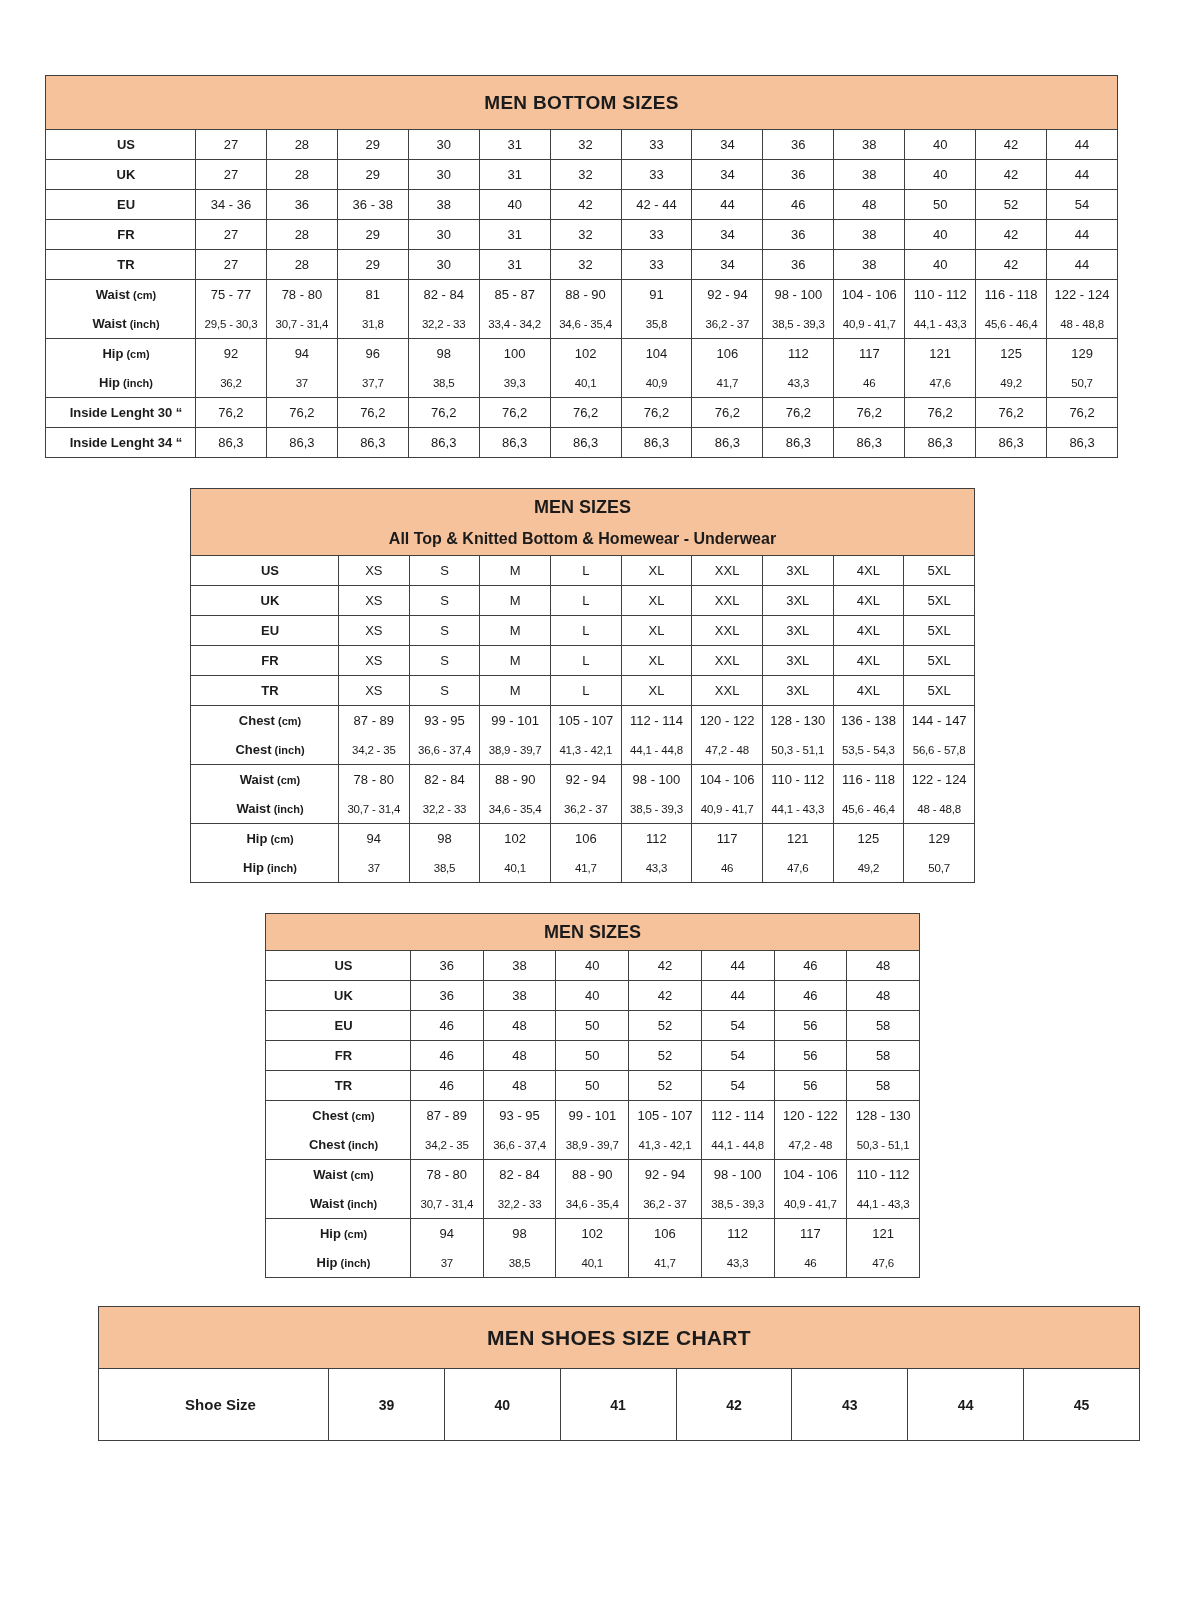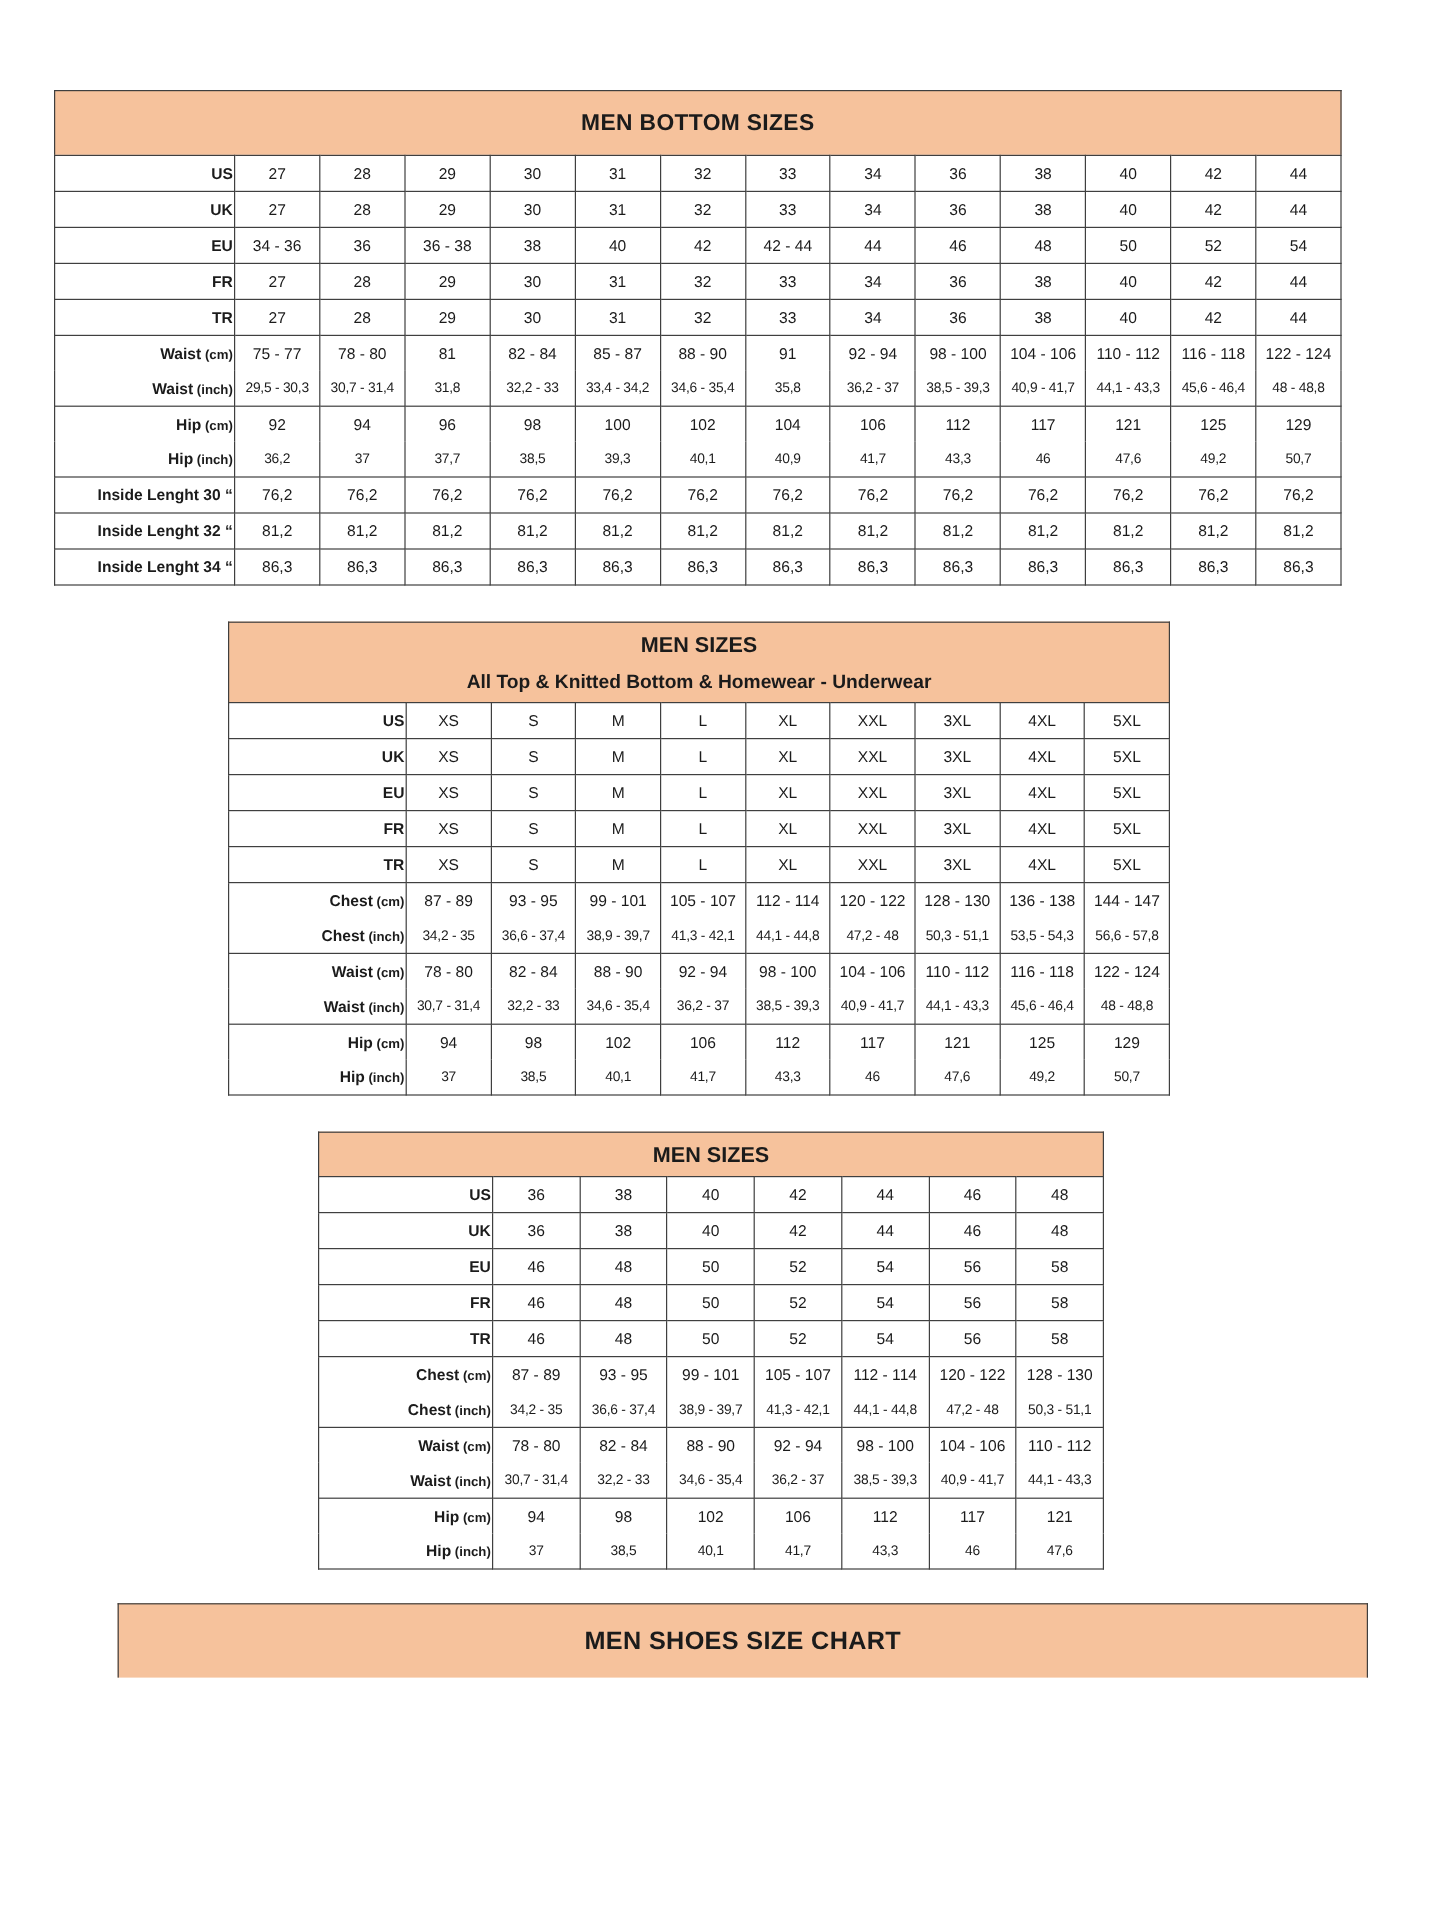--- a/index.html
+++ b/index.html
@@ -20,21 +20,21 @@
   .chart-title { font-weight:bold; color:#1b1b1b; display:block; }
   .chart-subtitle { font-weight:bold; color:#1b1b1b; display:block; }
   .chart table { width:100%; border-collapse:collapse; table-layout:fixed; }
   .chart td {
     border:1px solid #3f3f3f;
     text-align:center;
     vertical-align:middle;
     overflow:hidden;
     white-space:nowrap;
   }
-  .chart td.label-cell { text-align:right; }
+  .chart td.label-cell { text-align:center; }
   .lbl-main { font-weight:bold; }
   .lbl-small { font-weight:bold; font-size:11px; }
   tr.pair-top td { border-bottom-style:hidden; }
   tr.pair-bottom td { border-top-style:hidden; }
   tr.bold-values td.value-cell { font-weight:bold; }
 
   
   .t1 { width:1073px; margin:75px 0 0 45px;border-radius:10px; }
   .t1 .chart-header { padding:16px 0 15px; }
   .t1 .chart-title { font-size:19px; letter-spacing:.3px; }
@@ -231,36 +231,20 @@
           <td class="value-cell">76,2</td>
           <td class="value-cell">76,2</td>
           <td class="value-cell">76,2</td>
           <td class="value-cell">76,2</td>
           <td class="value-cell">76,2</td>
           <td class="value-cell">76,2</td>
           <td class="value-cell">76,2</td>
           <td class="value-cell">76,2</td>
         </tr>
         <tr>
-          <td class="label-cell"><span class="lbl-main">Inside Lenght 32 “</span></td>
-          <td class="value-cell">81,2</td>
-          <td class="value-cell">81,2</td>
-          <td class="value-cell">81,2</td>
-          <td class="value-cell">81,2</td>
-          <td class="value-cell">81,2</td>
-          <td class="value-cell">81,2</td>
-          <td class="value-cell">81,2</td>
-          <td class="value-cell">81,2</td>
-          <td class="value-cell">81,2</td>
-          <td class="value-cell">81,2</td>
-          <td class="value-cell">81,2</td>
-          <td class="value-cell">81,2</td>
-          <td class="value-cell">81,2</td>
-        </tr>
-        <tr>
           <td class="label-cell"><span class="lbl-main">Inside Lenght 34 “</span></td>
           <td class="value-cell">86,3</td>
           <td class="value-cell">86,3</td>
           <td class="value-cell">86,3</td>
           <td class="value-cell">86,3</td>
           <td class="value-cell">86,3</td>
           <td class="value-cell">86,3</td>
           <td class="value-cell">86,3</td>
           <td class="value-cell">86,3</td>
           <td class="value-cell">86,3</td>
@@ -535,15 +519,25 @@
       </tbody>
     </table>
 </section>
 
 <section class="chart t4">
   <div class="chart-header">
     <span class="chart-title">MEN SHOES SIZE CHART</span>
   </div>
   <table>
       <tbody>
+        <tr class="bold-values">
+          <td class="label-cell"><span class="lbl-main">Shoe Size</span></td>
+          <td class="value-cell">39</td>
+          <td class="value-cell">40</td>
+          <td class="value-cell">41</td>
+          <td class="value-cell">42</td>
+          <td class="value-cell">43</td>
+          <td class="value-cell">44</td>
+          <td class="value-cell">45</td>
+        </tr>
       </tbody>
     </table>
 </section>
 
 </body></html>

